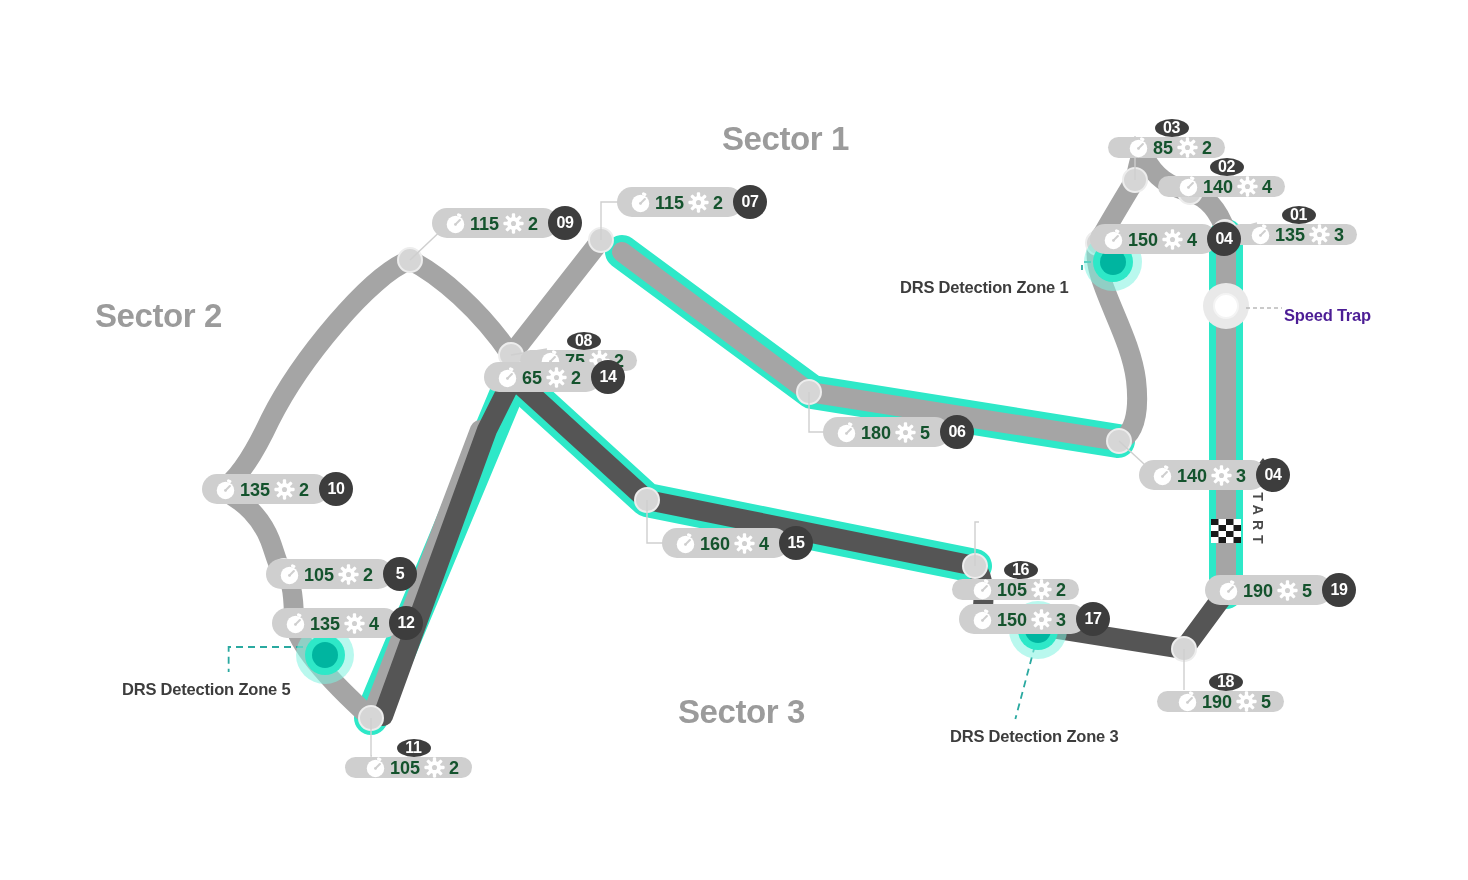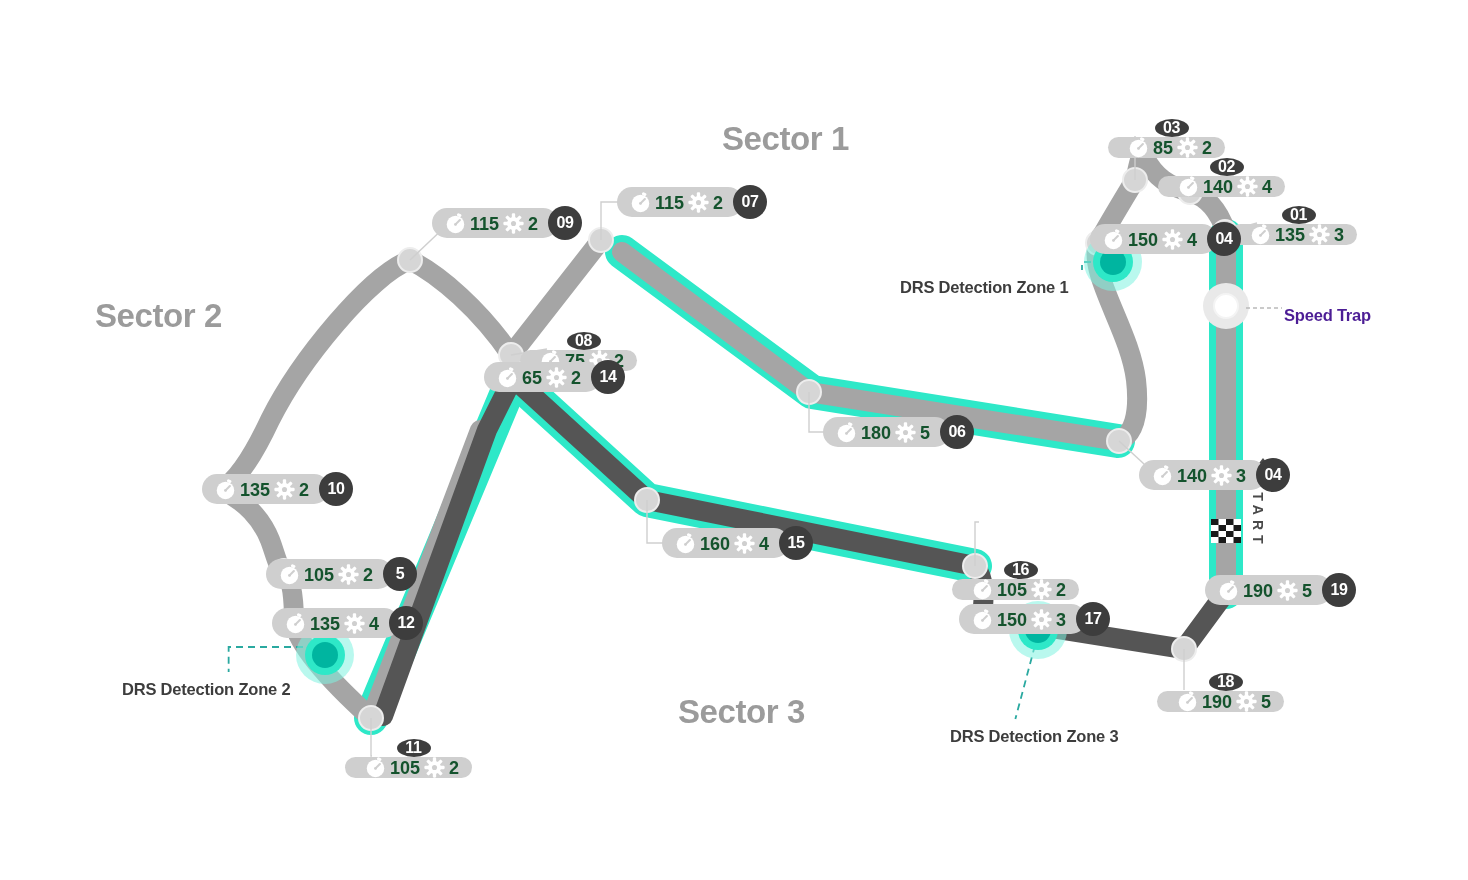--- a/index.html
+++ b/index.html
@@ -748,21 +748,21 @@
         <div class="halo"></div>
         <div class="ring"></div>
         <div class="core"></div>
       </div>
       <div class="drs-text" style="left: 900px; top: 278px;">DRS Detection Zone 1</div>
       <div class="drs-marker" style="left: 296px; top: 626px;">
         <div class="halo"></div>
         <div class="ring"></div>
         <div class="core"></div>
       </div>
-      <div class="drs-text" style="left: 122px; top: 680px;">DRS Detection Zone 2</div>
+      <div class="drs-text" style="left: 122px; top: 680px;">DRS Detection Zone 5</div>
       <div class="drs-marker" style="left: 1009px; top: 601px;">
         <div class="halo"></div>
         <div class="ring"></div>
         <div class="core"></div>
       </div>
       <div class="drs-text" style="left: 950px; top: 727px;">DRS Detection Zone 3</div>
     </div>
 
   <div class="trap-marker" style="left:1203px;top:283px">
     <div class="halo"></div>

